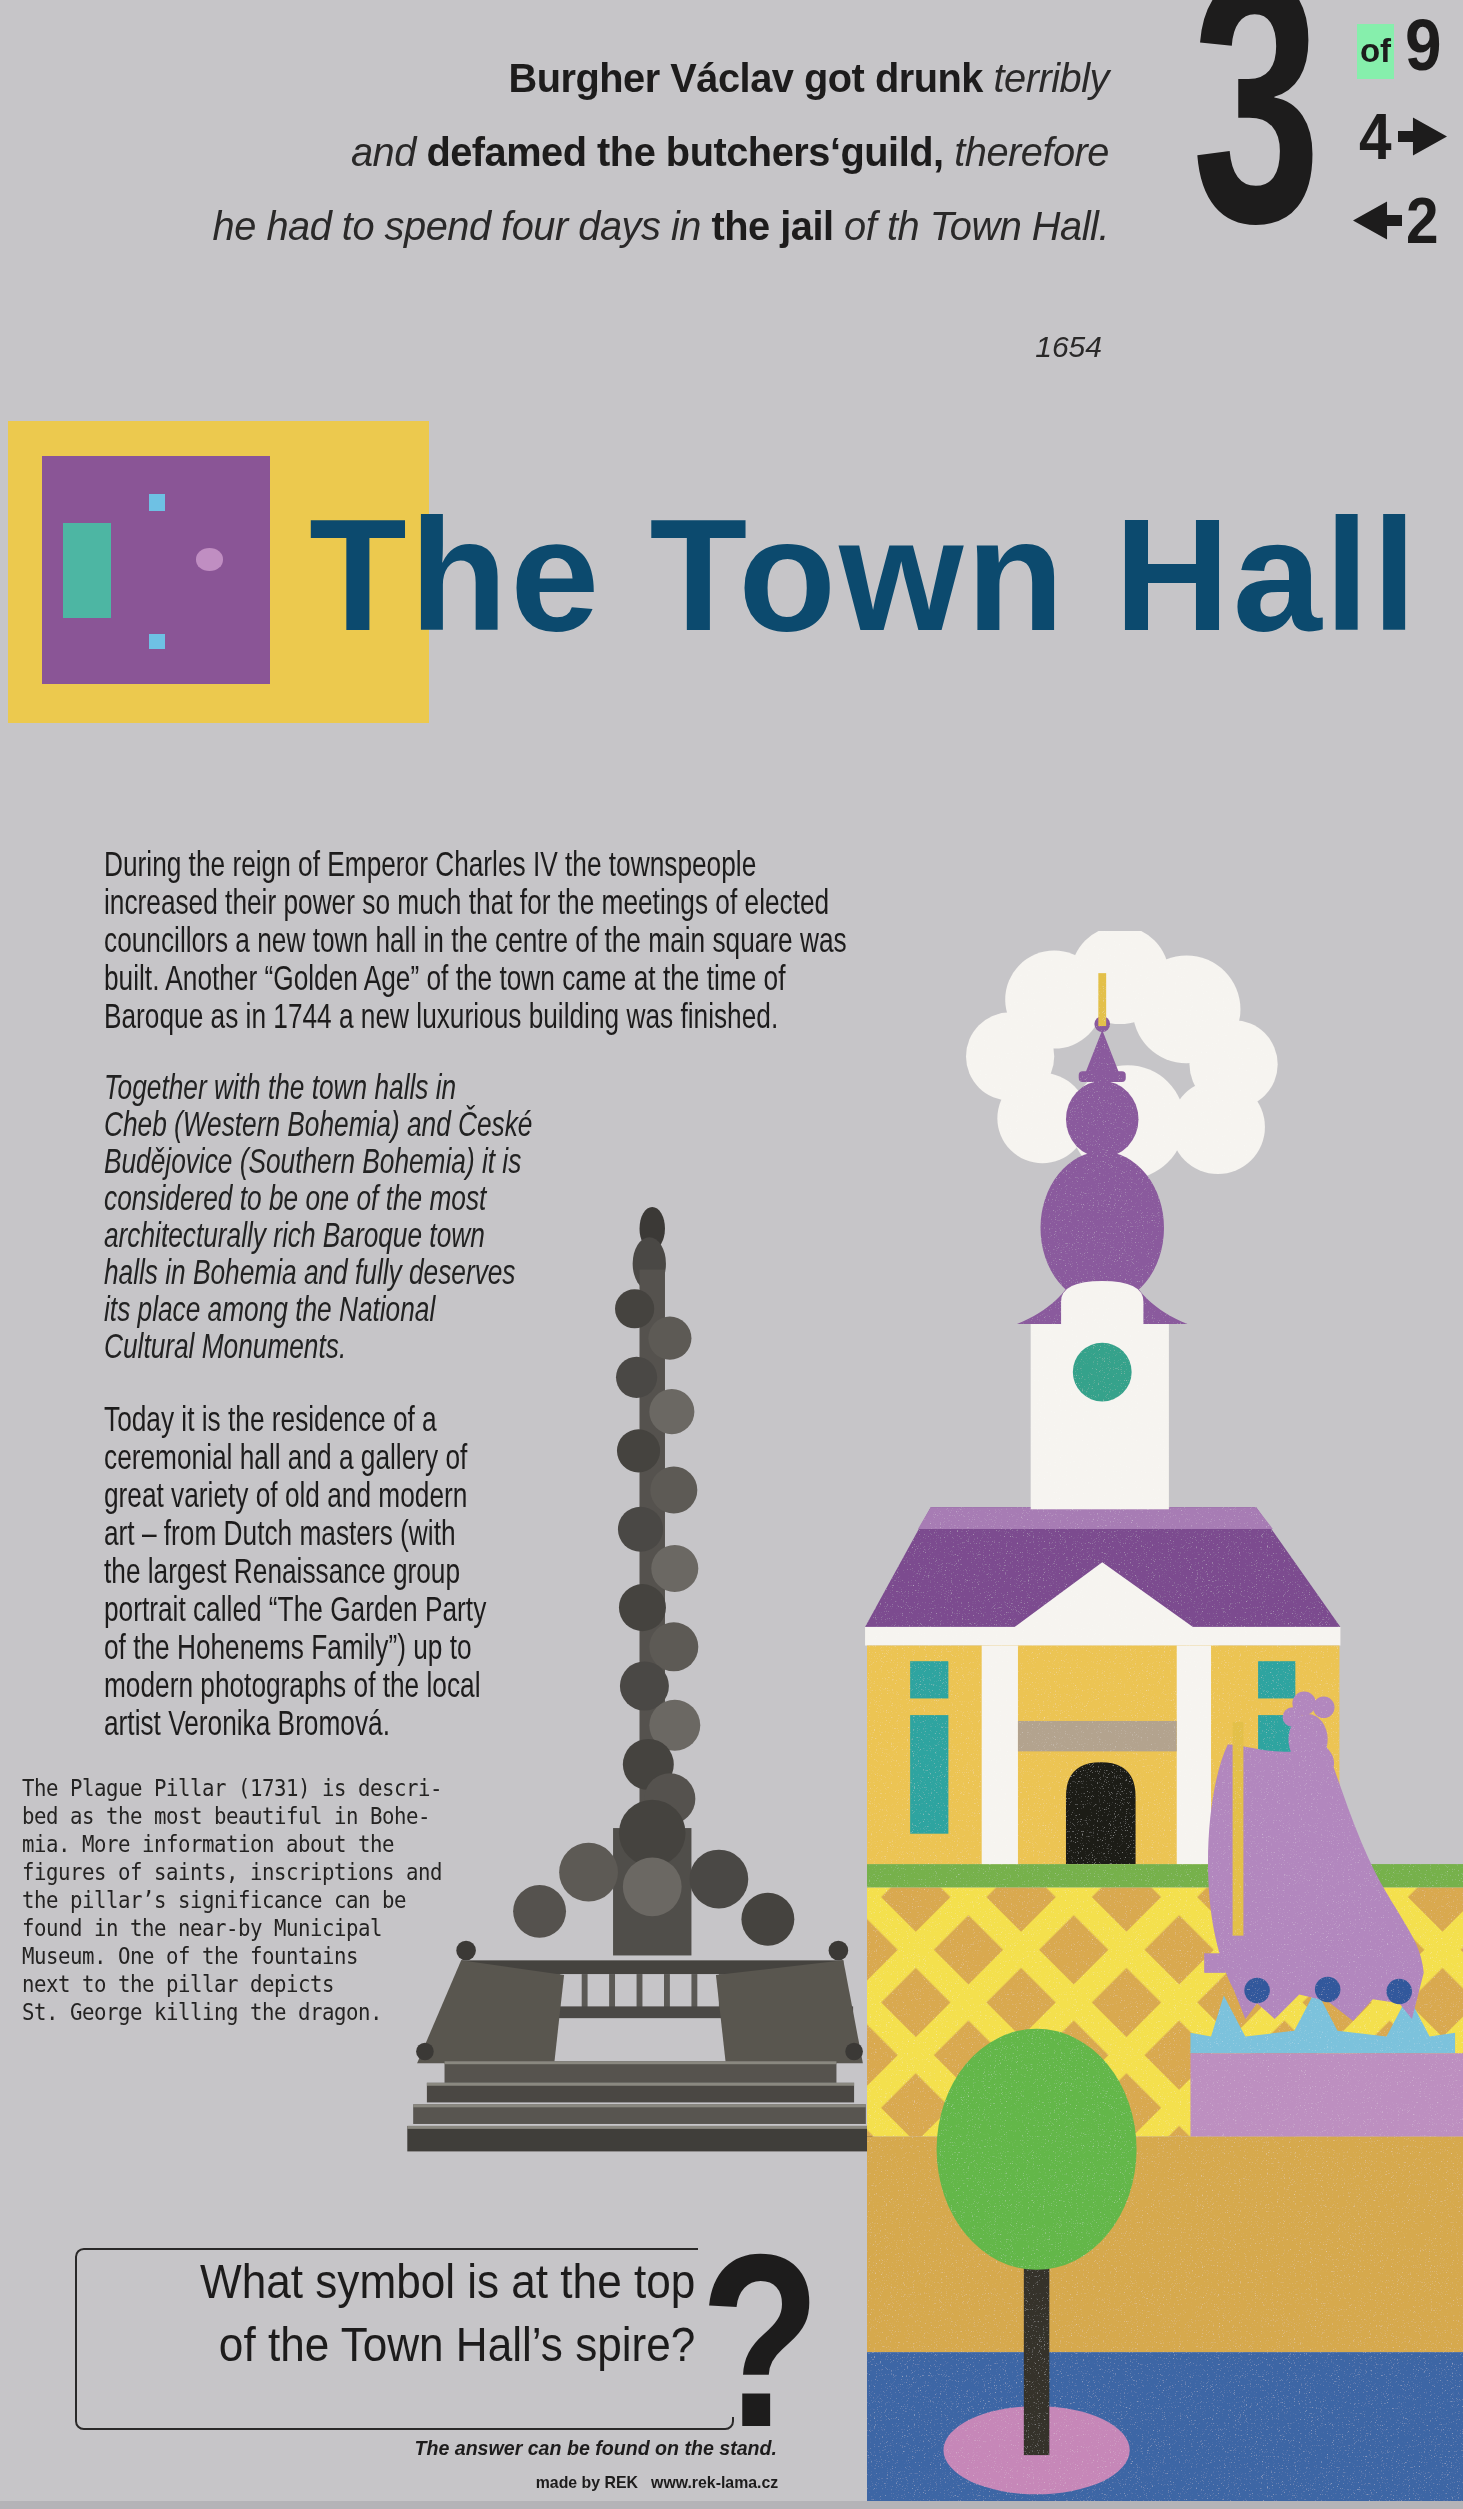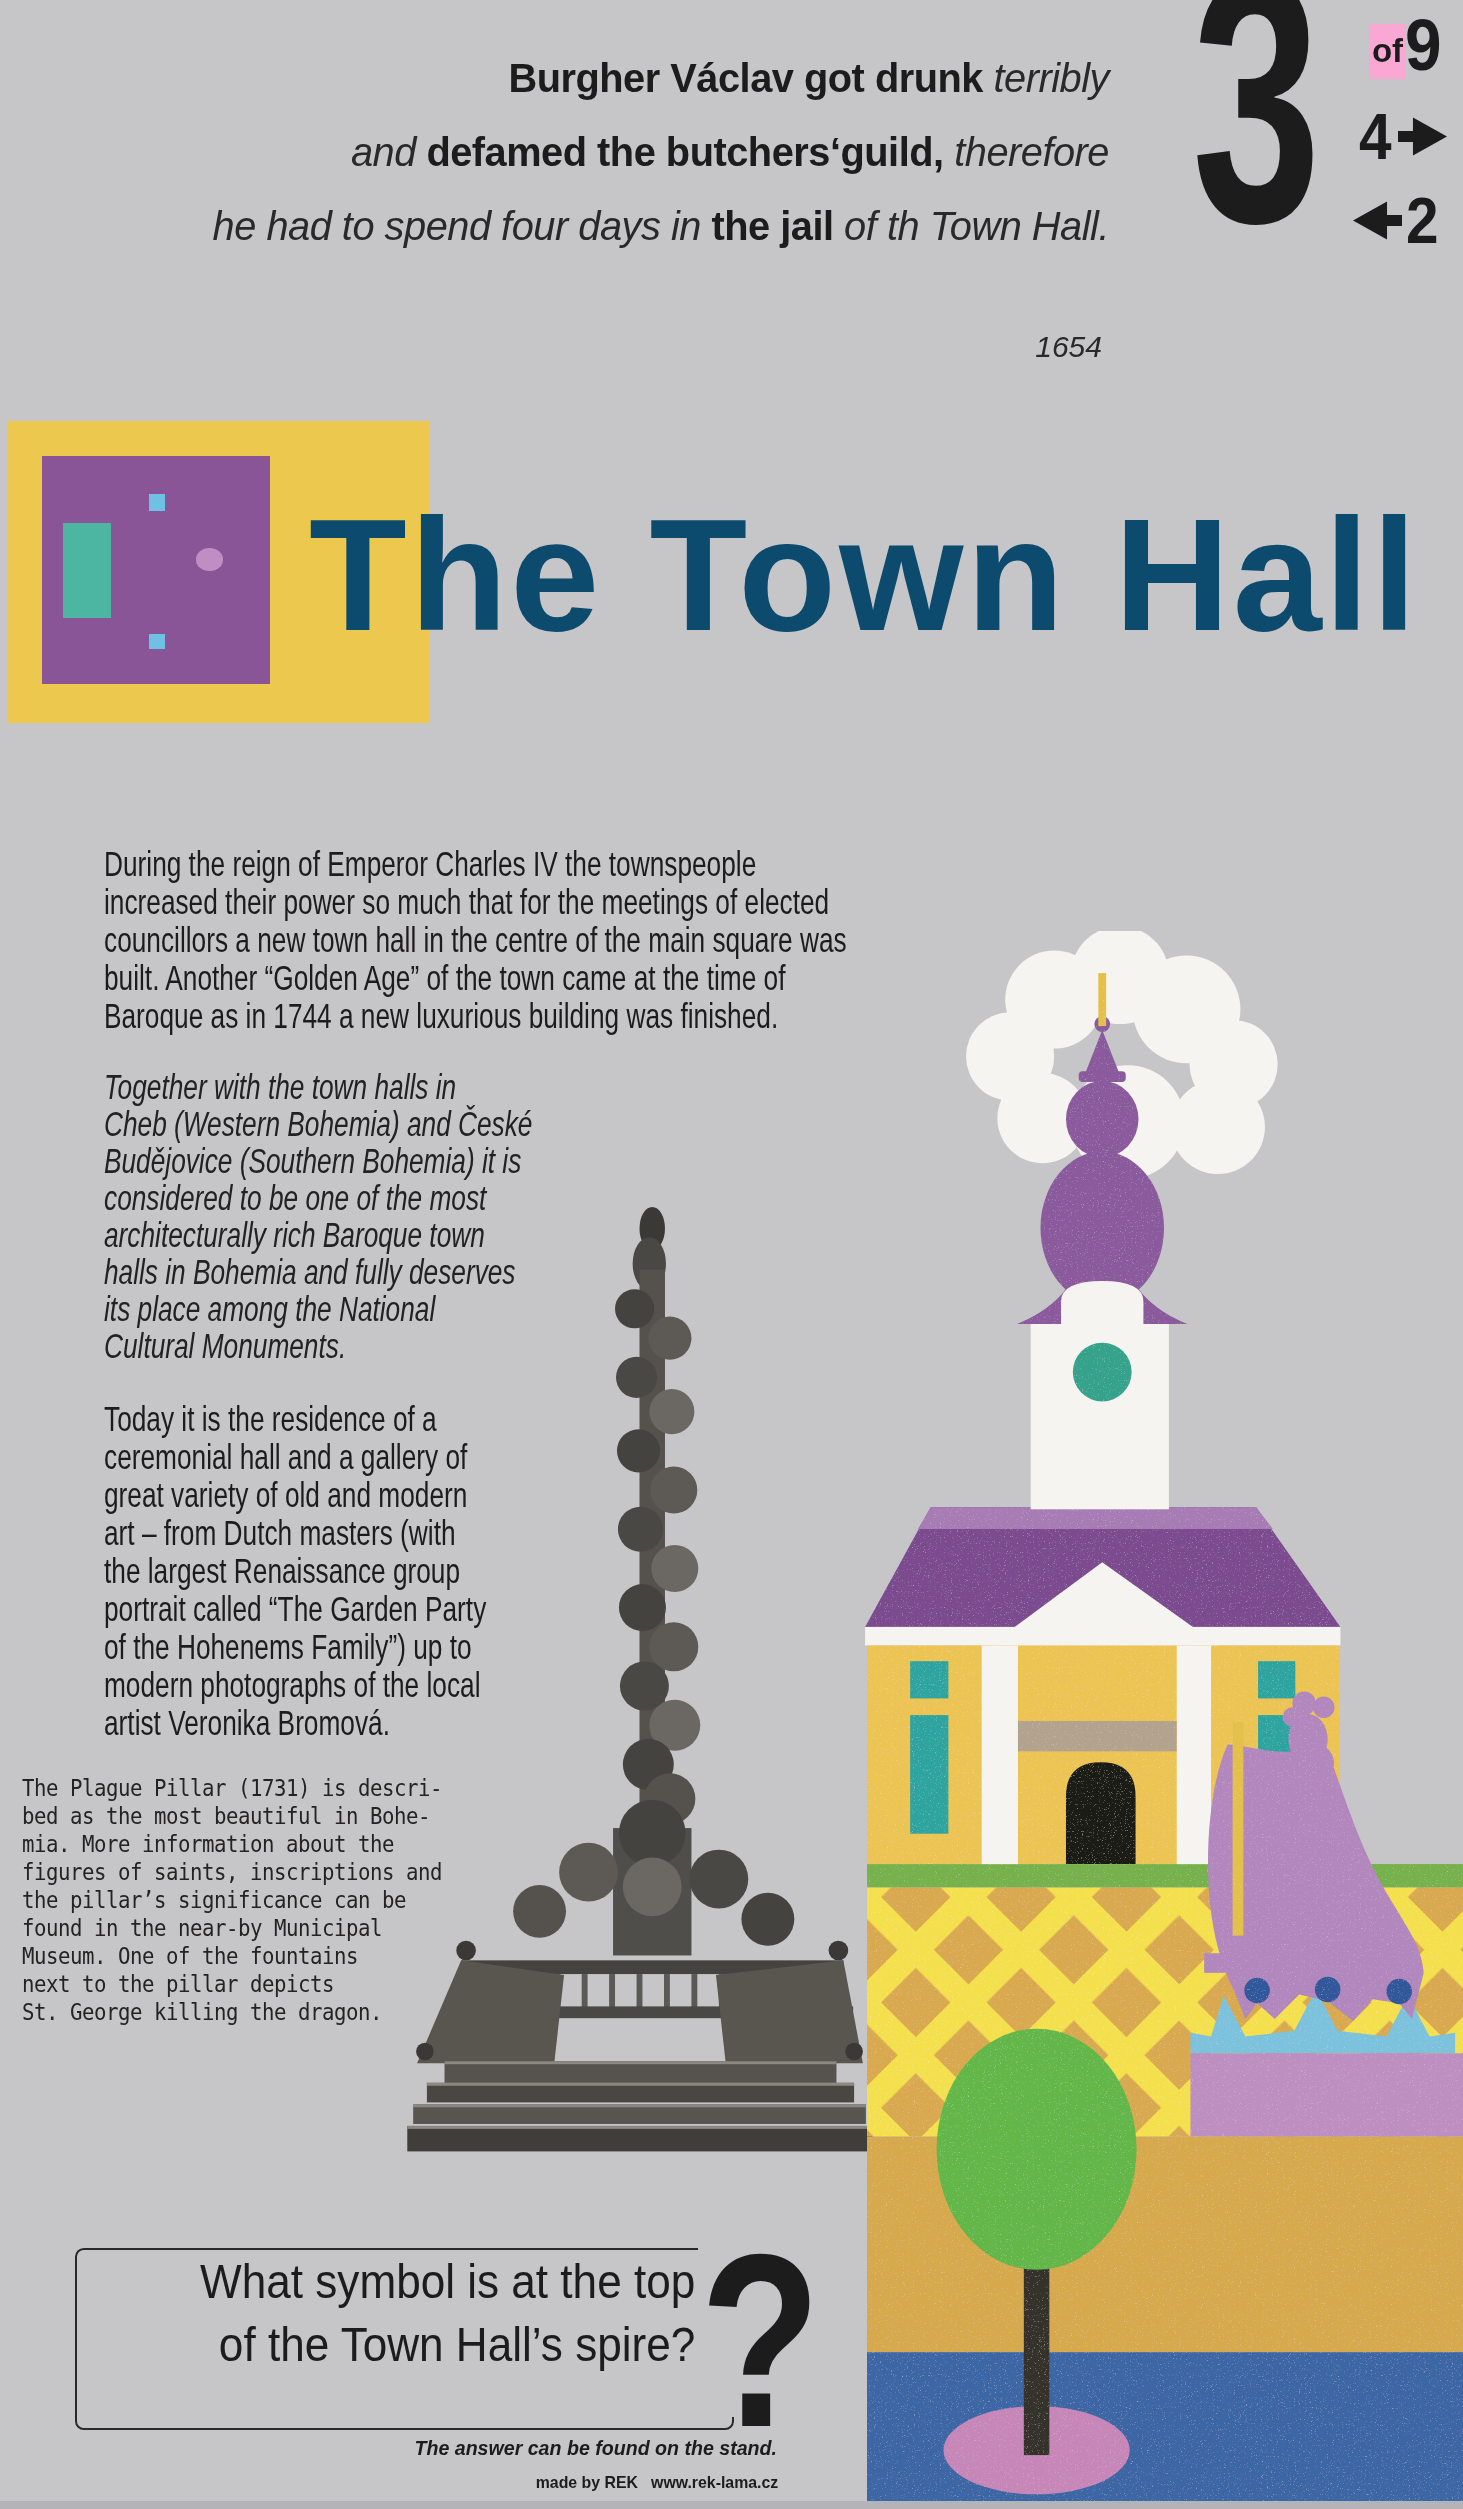--- a/index.html
+++ b/index.html
@@ -11,22 +11,22 @@
   
   #intro{left:0px;top:41px;width:1109px;text-align:right;font-size:41px;line-height:74px;
          transform:scaleX(0.97);transform-origin:top right;letter-spacing:-0.5px;}
   #intro .bd{font-weight:bold;}
   #intro .it{font-style:italic;color:#2a2929;}
   #year{left:808px;top:302px;width:294px;text-align:right;font-style:italic;font-size:30px;color:#2a2929;margin-top:28px;}
 
   
   #big-num{left:1192px;top:-76px;font-size:351px;font-weight:bold;line-height:1;
            transform:scaleX(0.66);transform-origin:top left;}
-  #of-box{left:1357px;top:23.5px;width:37px;height:55px;background:#f9a8d4;display:flex;
-          align-items:center;justify-content:center;font-size:33px;font-weight:bold;margin-left:12px;}
+  #of-box{left:1357px;top:23.5px;width:37px;height:55px;background:#86efac;display:flex;
+          align-items:center;justify-content:center;font-size:33px;font-weight:bold;}
   #total-num{left:1405px;top:7.8px;font-size:73px;font-weight:bold;line-height:1;transform:scaleX(0.9);transform-origin:top left;}
   #next-num{left:1359px;top:104px;font-size:65px;font-weight:bold;line-height:1;transform:scaleX(0.9);transform-origin:top left;}
   #prev-num{left:1406px;top:188px;font-size:65px;font-weight:bold;line-height:1;transform:scaleX(0.9);transform-origin:top left;}
   .arrow-svg{position:absolute;}
 
   
   #logo-yellow{left:7.8px;top:421px;width:421px;height:302px;background:#ecc94e;}
   #logo-purple{left:34px;top:35px;width:228px;height:228px;background:#8a5596;position:absolute;}
   #logo-teal{left:21.6px;top:67px;width:48px;height:95px;background:#4db6a3;position:absolute;}
   #logo-sq1{left:107px;top:38px;width:16.7px;height:16.7px;background:#6ec1e4;position:absolute;}

